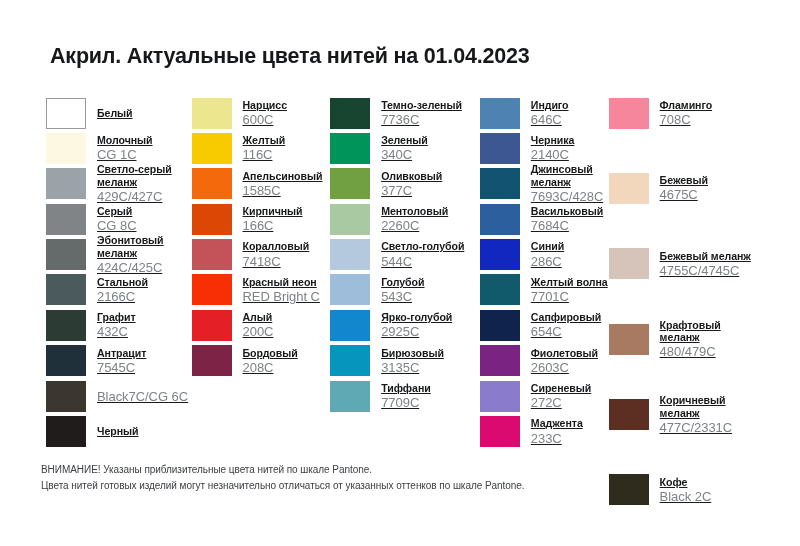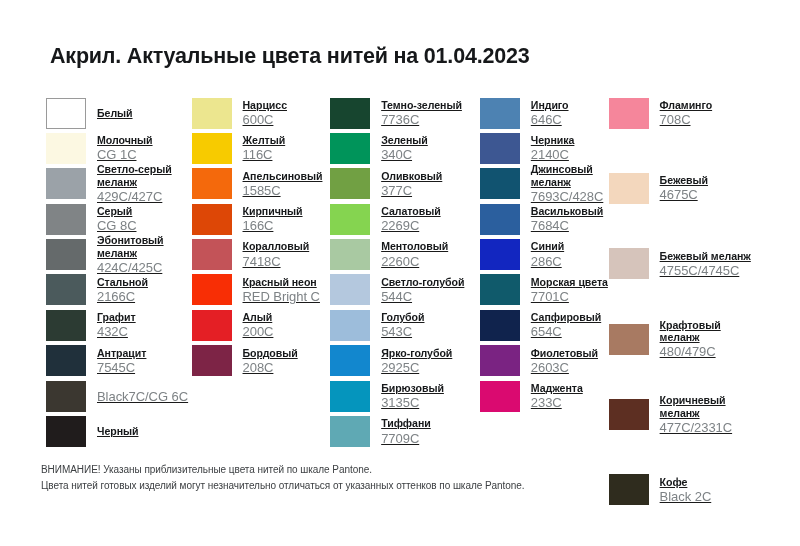--- a/index.html
+++ b/index.html
@@ -265,27 +265,20 @@
           </div>
         </div>
         <div class="swatch-row">
           <div class="chip" style="background: rgb(113, 160, 67);"></div>
           <div class="labels">
             <div class="name">Оливковый</div>
             <div class="code">377C</div>
           </div>
         </div>
         <div class="swatch-row">
-          <div class="chip" style="background: rgb(133, 212, 80);"></div>
-          <div class="labels">
-            <div class="name">Салатовый</div>
-            <div class="code">2269C</div>
-          </div>
-        </div>
-        <div class="swatch-row">
           <div class="chip" style="background: rgb(169, 201, 162);"></div>
           <div class="labels">
             <div class="name">Ментоловый</div>
             <div class="code">2260C</div>
           </div>
         </div>
         <div class="swatch-row">
           <div class="chip" style="background: rgb(180, 200, 222);"></div>
           <div class="labels">
             <div class="name">Светло-голубой</div>
@@ -353,36 +346,43 @@
         <div class="swatch-row">
           <div class="chip" style="background: rgb(18, 38, 192);"></div>
           <div class="labels">
             <div class="name">Синий</div>
             <div class="code">286C</div>
           </div>
         </div>
         <div class="swatch-row">
           <div class="chip" style="background: rgb(16, 90, 107);"></div>
           <div class="labels">
-            <div class="name">Морская цвета</div>
+            <div class="name">Желтый волна</div>
             <div class="code">7701C</div>
           </div>
         </div>
         <div class="swatch-row">
           <div class="chip" style="background: rgb(16, 35, 77);"></div>
           <div class="labels">
             <div class="name">Сапфировый</div>
             <div class="code">654C</div>
           </div>
         </div>
         <div class="swatch-row">
           <div class="chip" style="background: rgb(122, 35, 130);"></div>
           <div class="labels">
             <div class="name">Фиолетовый</div>
             <div class="code">2603C</div>
+          </div>
+        </div>
+        <div class="swatch-row">
+          <div class="chip" style="background: rgb(138, 123, 205);"></div>
+          <div class="labels">
+            <div class="name">Сиреневый</div>
+            <div class="code">272C</div>
           </div>
         </div>
         <div class="swatch-row">
           <div class="chip" style="background: rgb(218, 10, 112);"></div>
           <div class="labels">
             <div class="name">Маджента</div>
             <div class="code">233C</div>
           </div>
         </div>
       </div>

